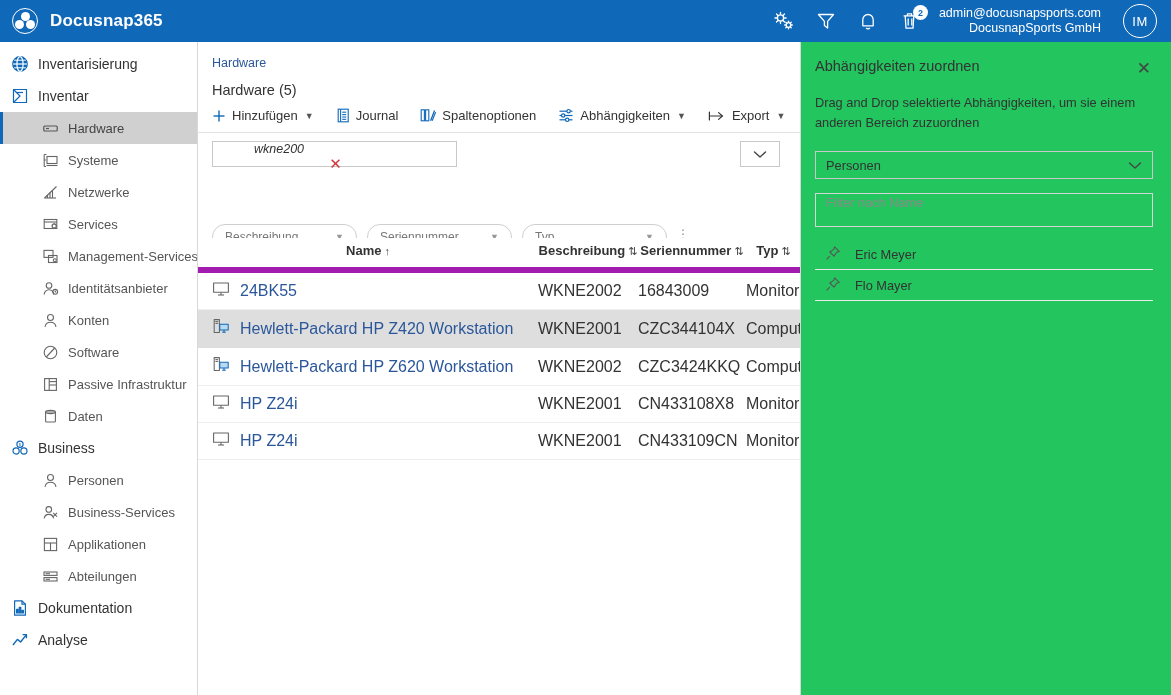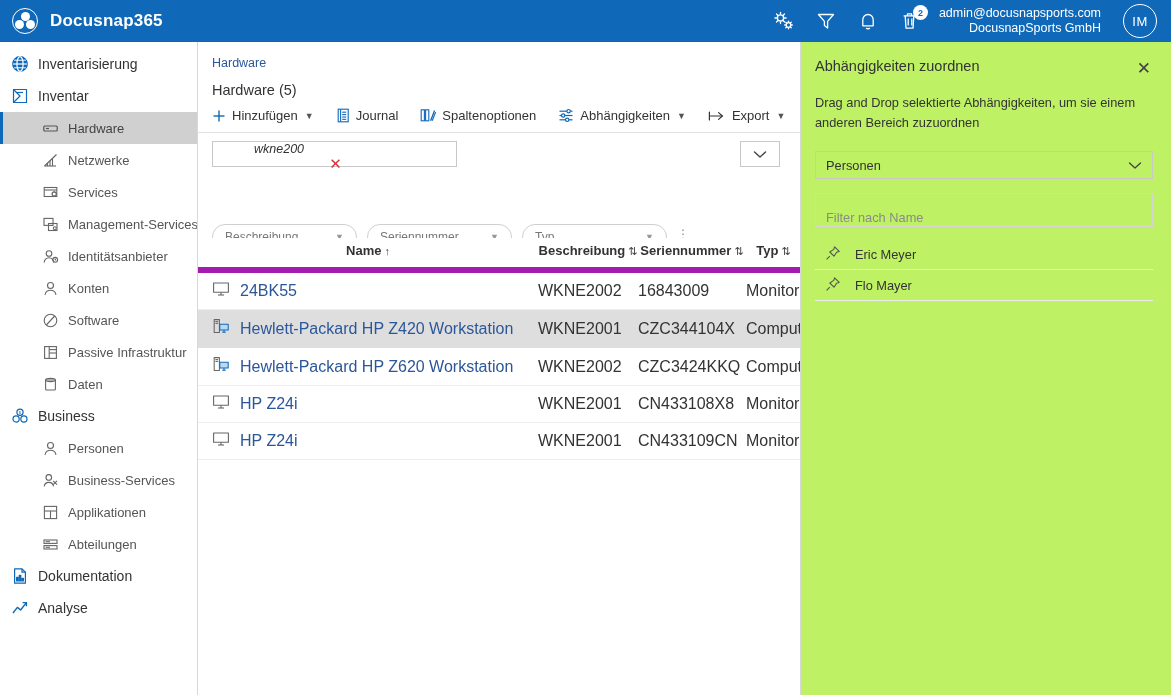--- a/index.html
+++ b/index.html
@@ -124,33 +124,33 @@
   .col-name { width: 340px; }
   .col-desc { width: 100px; }
   .col-serial { width: 108px; }
   .col-typ { width: 55px; }
   .cell-pad { padding-left: 14px; }
   .namecell { display: flex; align-items: center; gap: 10px; padding-left: 14px; }
   .rowlink { color: #2b579a; cursor: pointer; }
   .sorticon { font-size: 11px; color: #444; margin-left: 3px; font-weight: normal; }
 
   
-  .rightpanel { flex: 1; min-width: 0; padding: 16px 18px 0 14px; background: #bef264; position: relative; }
+  .rightpanel { flex: 1; min-width: 0; padding: 16px 18px 0 14px; background: #22c55e; position: relative; }
   .rp-head { display: flex; align-items: flex-start; justify-content: space-between; }
   .rp-title { font-size: 14.5px; color: #333; }
   .rp-close { cursor: pointer; color: #444; font-size: 17px; line-height: 1; padding: 2px 2px; }
   .rp-desc { margin-top: 14px; font-size: 12.8px; color: #333; line-height: 20px; }
   .rp-select {
     margin-top: 18px; height: 28px; border: 1px solid #c8c8c8;
     display: flex; align-items: center; justify-content: space-between;
     padding: 0 10px; font-size: 12.8px; color: #333; cursor: pointer;
   }
   .rp-filter {
     margin-top: 14px; height: 28px; border: 1px solid #d5d5d5;
-    display: flex; align-items: flex-start; padding: 16px 10px;
+    display: flex; align-items: flex-end; padding: 16px 10px;
   }
   .rp-filter input {
     width: 100%; border: none; outline: none; background: transparent;
     font-family: "Liberation Sans", sans-serif; font-size: 12.8px; color: #333;
   }
   .rp-filter input::placeholder { color: #8a8a8a; }
   .rp-item {
     display: flex; align-items: center; gap: 14px; height: 31px;
     border-bottom: 1px solid #ebebeb; padding-left: 10px;
     font-size: 12.8px; color: #333; cursor: pointer;
@@ -257,20 +257,31 @@
           <span>Inventar</span>
         </div>
         <div class="nav-item sub active">
           <span class="nav-ico">
             <svg width="17" height="17" viewBox="0 0 17 17" fill="none" stroke="#555" stroke-width="1.2">
               <rect x="1.8" y="6" width="13.4" height="5" rx="1"></rect>
               <line x1="4" y1="8.5" x2="7" y2="8.5"></line>
             </svg>
           </span>
           <span>Hardware</span>
+        </div>
+        <div class="nav-item sub">
+          <span class="nav-ico">
+            <svg width="17" height="17" viewBox="0 0 17 17" fill="none" stroke="#666" stroke-width="1.1">
+              <rect x="5" y="4.5" width="10" height="7"></rect>
+              <line x1="4.5" y1="13.5" x2="15.5" y2="13.5"></line>
+              <path d="M2.2 2.5 V14.5"></path>
+              <path d="M2.2 2.5 H4.5 M2.2 8 H4 M2.2 14.5 H4"></path>
+            </svg>
+          </span>
+          <span>Systeme</span>
         </div>
         <div class="nav-item sub">
           <span class="nav-ico">
             <svg width="17" height="17" viewBox="0 0 17 17" fill="none" stroke="#666" stroke-width="1.1">
               <path d="M2.5 14 L14.5 2.5"></path>
               <path d="M2.5 14 H14"></path>
               <path d="M5.5 11 V14 M8 8.5 V14 M10.5 6 V14"></path>
             </svg>
           </span>
           <span>Netzwerke</span>

